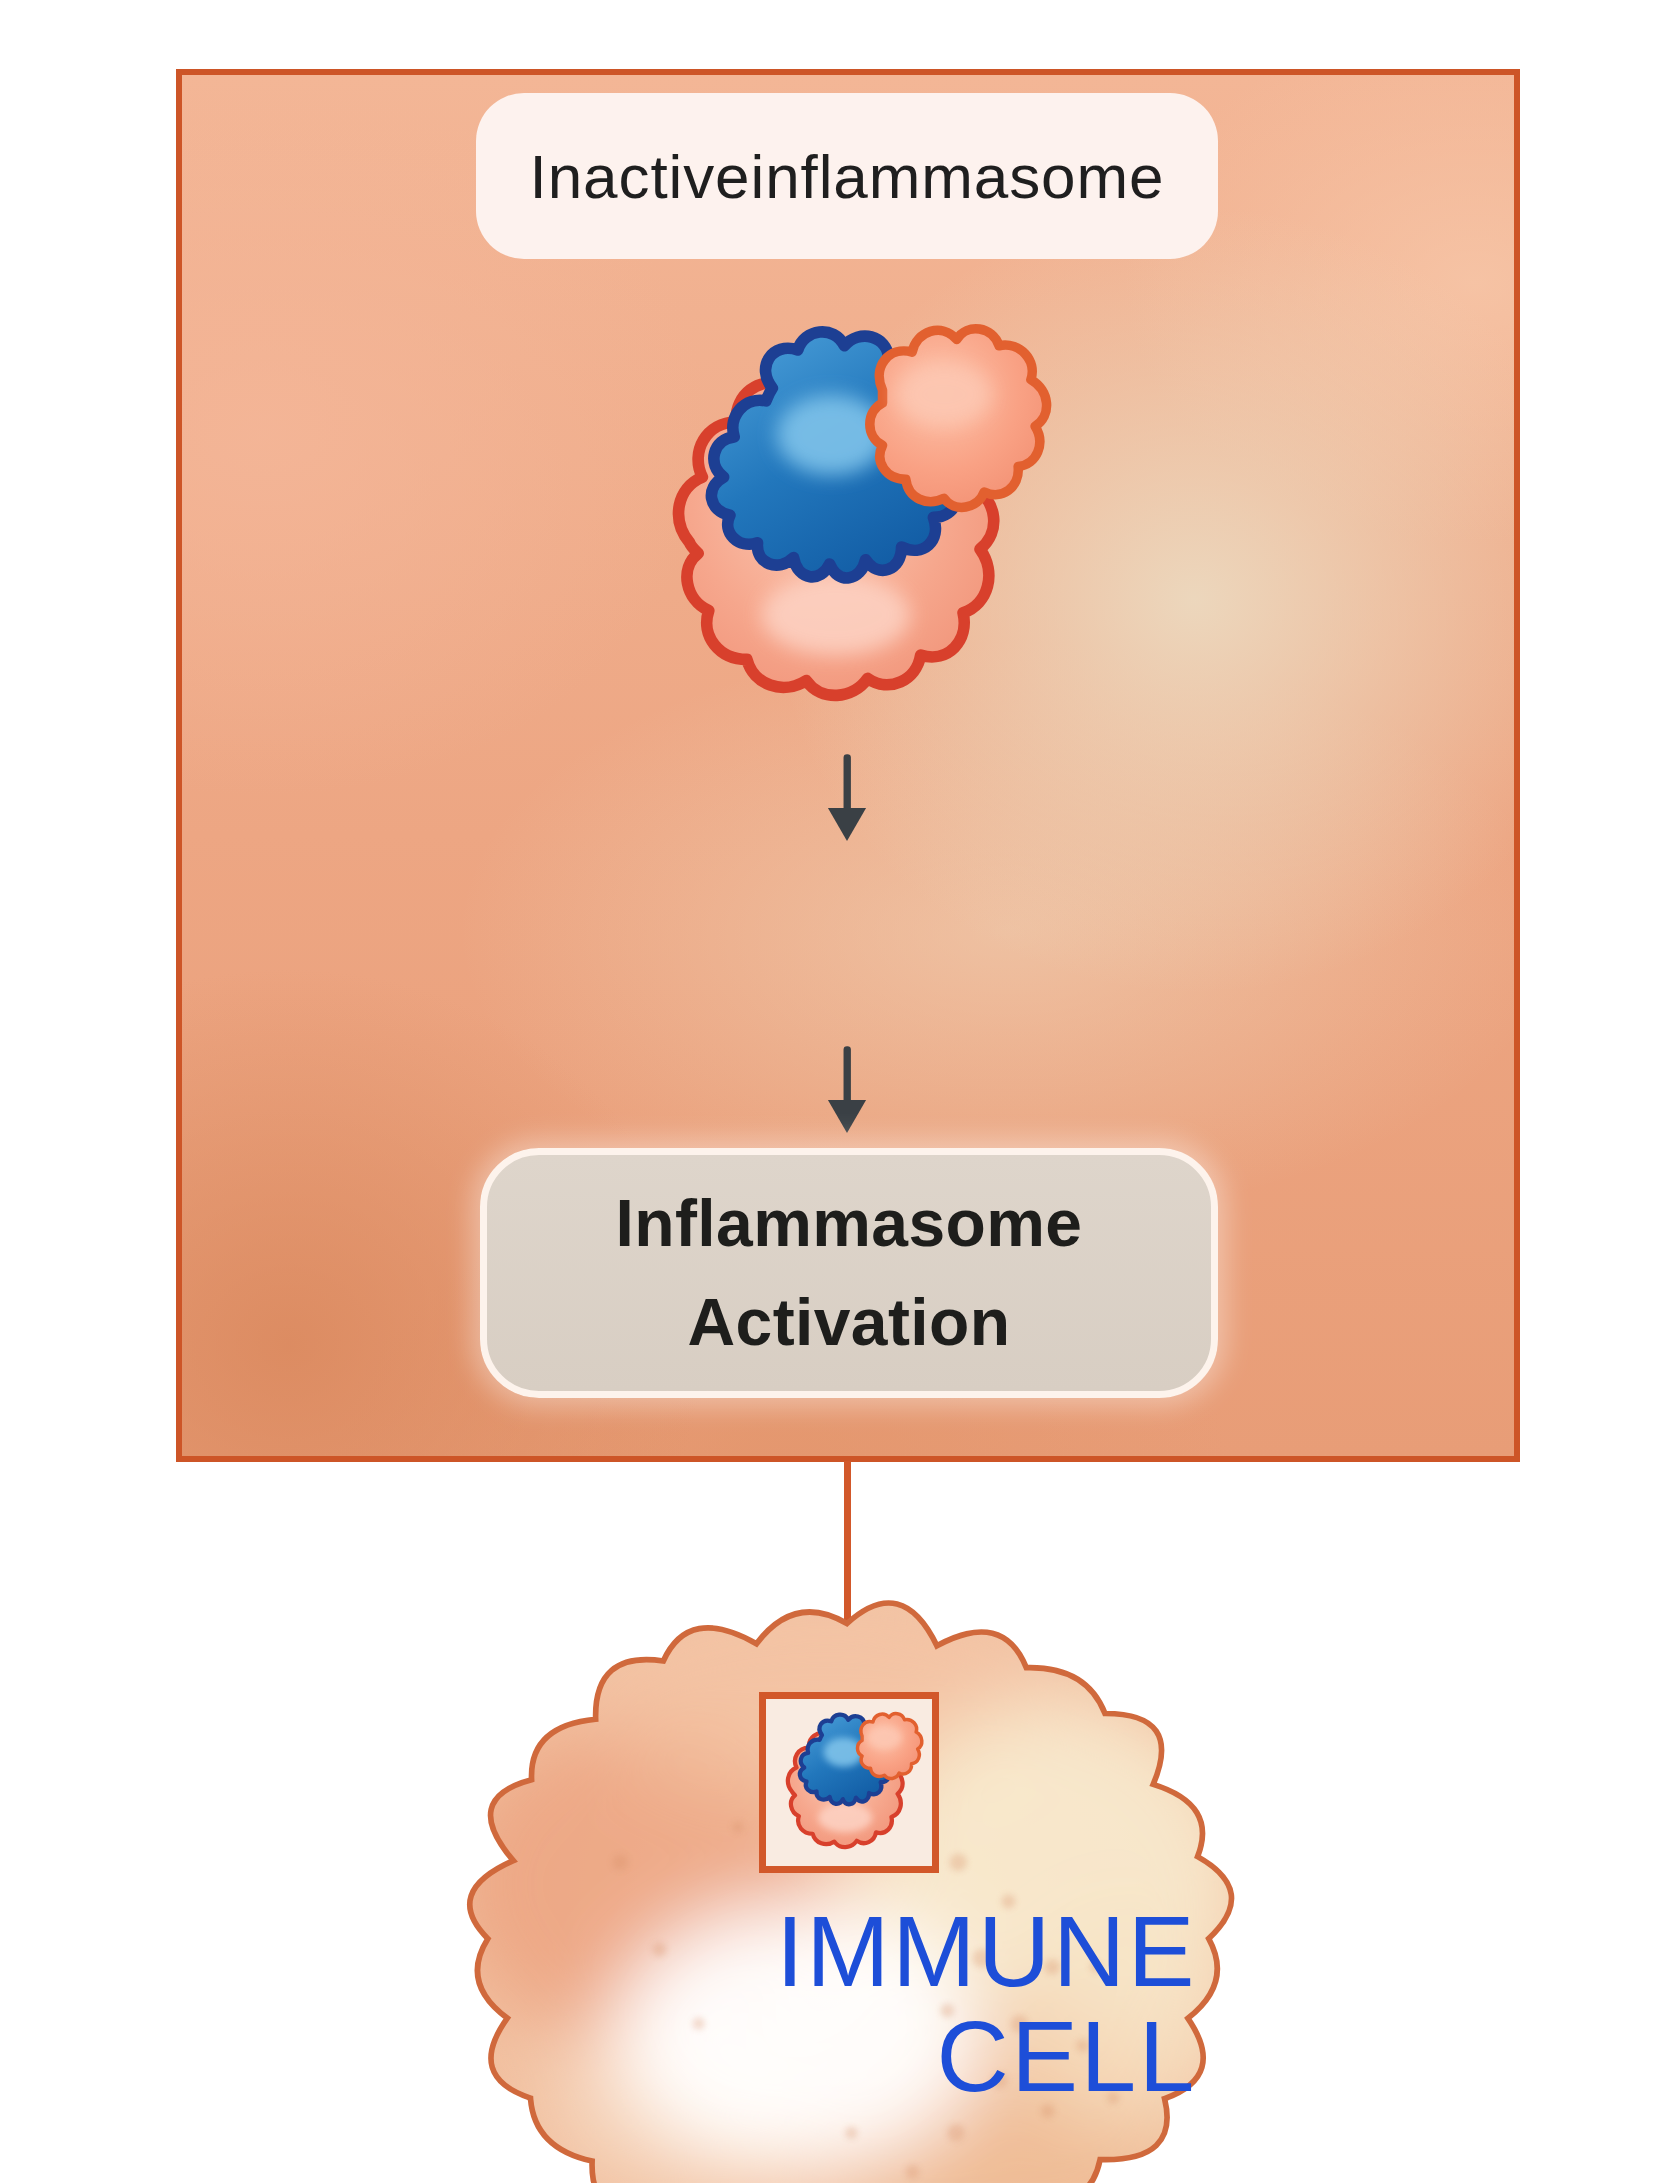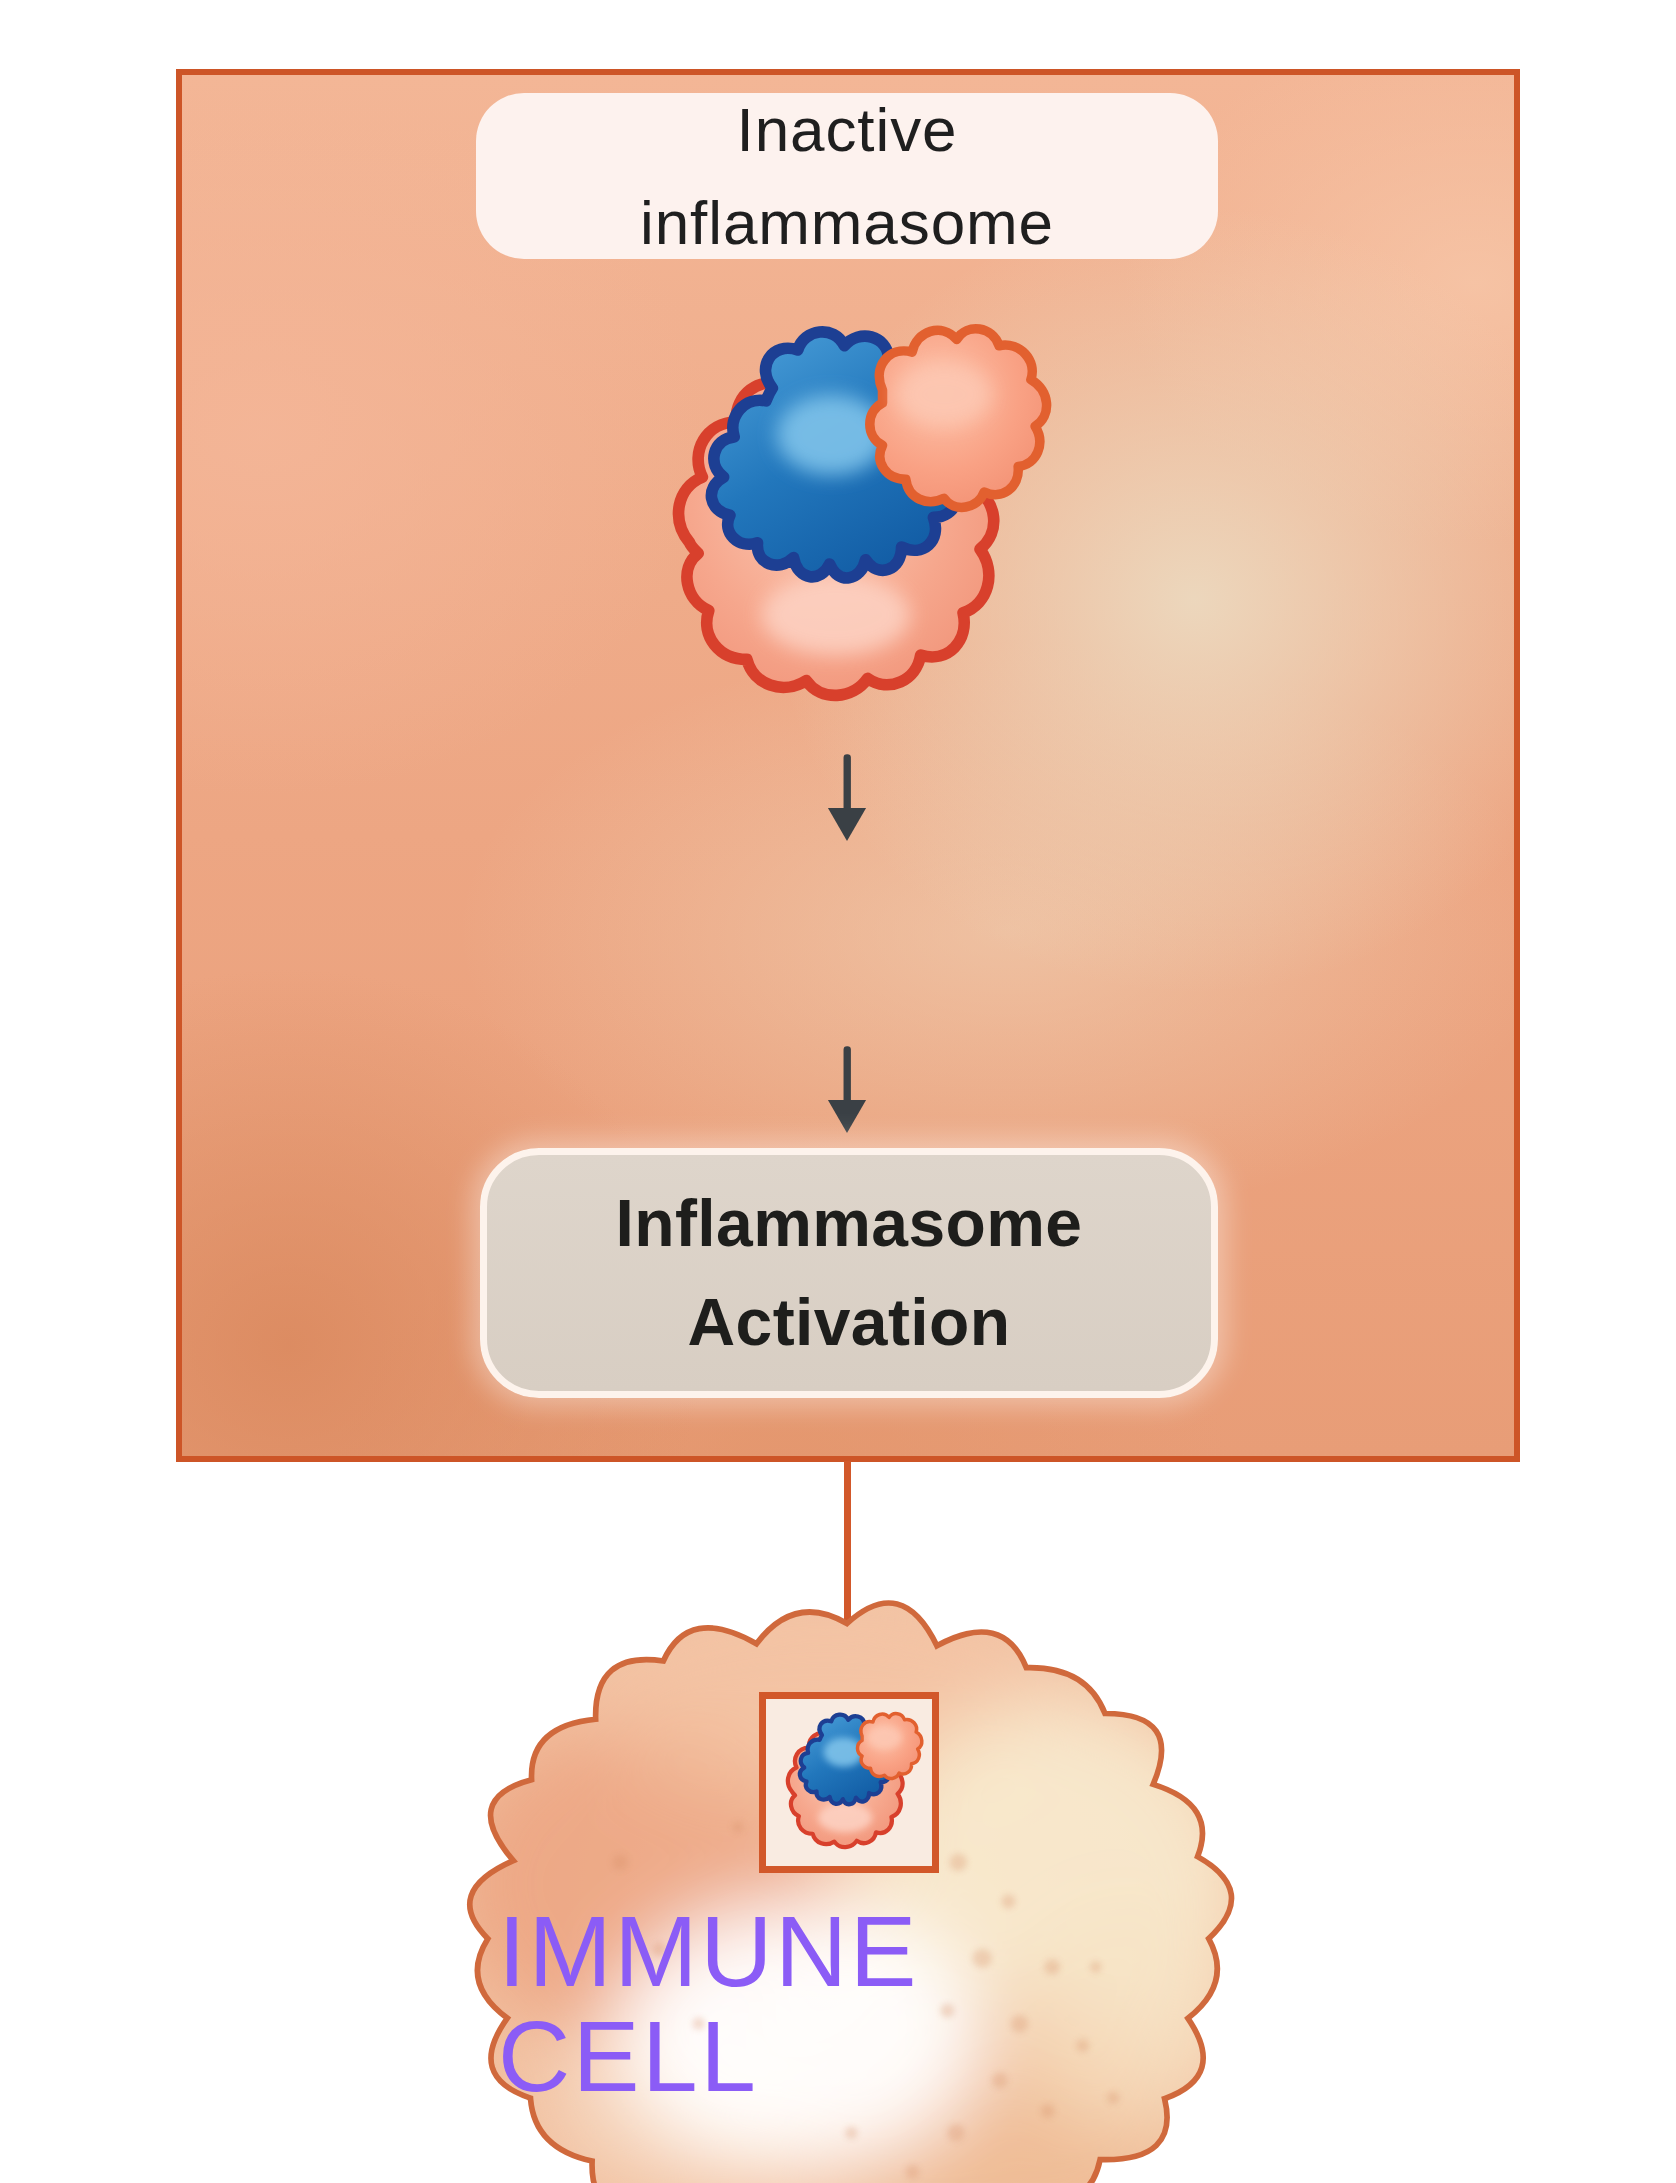--- a/index.html
+++ b/index.html
@@ -21,21 +21,21 @@
       radial-gradient(40% 35% at 8% 92%,  rgba(217,135,92,.80),  rgba(217,135,92,0) 78%),
       radial-gradient(55% 28% at 62% 62%, rgba(240,216,188,.55), rgba(240,216,188,0) 75%),
       radial-gradient(45% 30% at 45% 102%,rgba(226,148,106,.70), rgba(226,148,106,0) 75%),
       linear-gradient(180deg,#f3b696 0%,#eda683 55%,#e89d77 100%);
   }
 
   
   .pill-label{
     position:absolute;left:476px;top:93px;width:742px;height:166px;
     border-radius:48px;background:var(--label-fill,#fdf2ee);
-    display:flex;flex-direction:column;align-items:center;justify-content:center;
+    display:flex;flex-direction:row;align-items:center;justify-content:center;
     font-size:62px;line-height:1.5;color:var(--text-dark,#1f1f1f);letter-spacing:0.9px;
   }
 
   
   .complex-main{position:absolute;left:624px;top:297px;width:445px;height:445px}
 
   
   .arrow{position:absolute;width:52px;height:92px;fill:var(--arrow,#3a4045)}
   .arrow-1{left:821px;top:752px}
   .arrow-2{left:821px;top:1044px}
@@ -72,22 +72,22 @@
   .connector{position:absolute;left:844px;top:1461px;width:6.5px;height:231px;background:var(--connector,#d2582a)}
   .cell-svg{position:absolute;left:432px;top:1583px;width:830px;height:720px}
   .mini-box{
     position:absolute;left:759px;top:1692px;width:180px;height:181px;
     border:7px solid var(--connector,#d2582a);background:#f9ebe1;
     display:flex;align-items:center;justify-content:center;
   }
   .mini-box svg{width:162px;height:162px}
 
   .cell-label{
-    position:absolute;left:498px;top:1899px;width:699px;text-align:left;
-    font-size:100px;line-height:1.05;color:#8b5cf6;letter-spacing:2.6px;
+    position:absolute;left:498px;top:1899px;width:699px;text-align:right;
+    font-size:100px;line-height:1.05;color:#1d4ed8;letter-spacing:2.6px;
   }
 
   .defs-svg{position:absolute;width:0;height:0;overflow:hidden}
 </style>
 </head>
 <body>
 
 <div class="canvas">
 
   <div class="main-box"></div>

